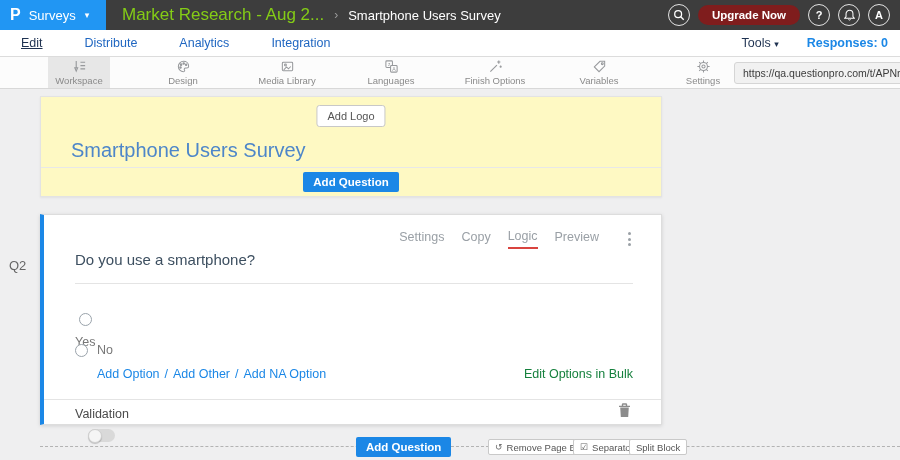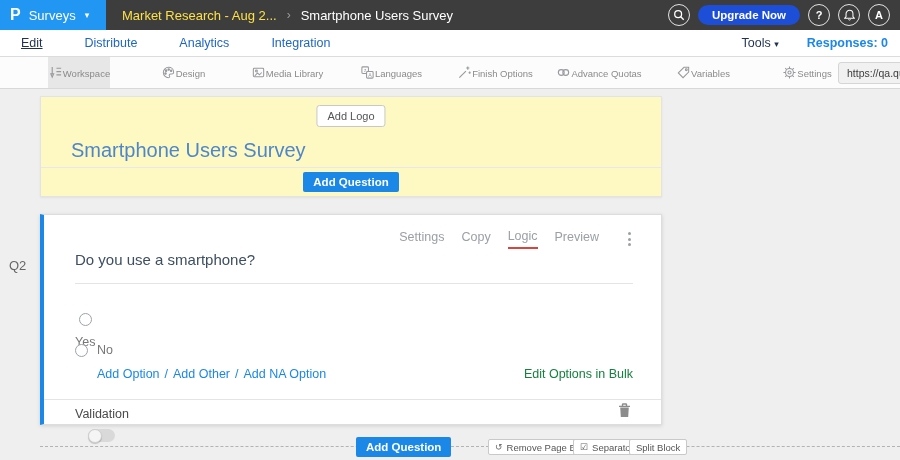--- a/index.html
+++ b/index.html
@@ -7,43 +7,43 @@
   body { font-family:"Liberation Sans", sans-serif; background:#efeff0; overflow:hidden; }
   .page { position:absolute; width:900px; height:460px; background:#efeff0; }
 
   
   .topbar { position:absolute; left:0; top:0; width:900px; height:30px; background:#3d3d3d; display:flex; align-items:center; }
   .brand { width:106px; height:30px; background:#2196f3; display:flex; align-items:center; padding:0 10px; gap:8px; cursor:pointer; }
   .brand .logo { color:#fff; font-weight:bold; font-size:16px; line-height:1; }
   .brand .app { color:#fff; font-size:13px; }
   .brand .caret { color:#fff; font-size:9px; margin-left:1px; }
   .crumbs { display:flex; align-items:center; margin-left:16px; gap:10px; }
-  .crumb-parent { color:#fde047; font-size:13px; cursor:pointer; }
+  .crumb-parent { color:#84cc16; font-size:17px; cursor:pointer; }
   .crumb-sep { color:#9b9b9b; font-size:12px; }
   .crumb-current { color:#fff; font-size:13px; }
   .top-right { margin-left:auto; display:flex; align-items:center; gap:8px; padding-right:10px; }
   .circle-btn { width:22px; height:22px; border:1px solid rgba(255,255,255,.85); border-radius:50%;
       display:flex; align-items:center; justify-content:center; color:#fff; font-size:11px; font-weight:bold; cursor:pointer; background:transparent; }
-  .upgrade { background:#1d4ed8; color:#fff; font-size:11.5px; font-weight:bold; border:none; border-radius:11px;
+  .upgrade { background:#7f1d1d; color:#fff; font-size:11.5px; font-weight:bold; border:none; border-radius:11px;
       padding:4px 14px; cursor:pointer; }
 
   
   .navbar { position:absolute; left:0; top:30px; width:900px; height:27px; background:#fff; border-bottom:1px solid #dcdcdc;
       display:flex; align-items:center; padding:0 12px 0 5px; }
   .nav-item { font-size:12.5px; color:#1f66c1; margin-right:26px; cursor:pointer; font-weight:500;margin-left:16px; }
   .nav-item.active { color:#1f3251; text-decoration:underline; }
   .nav-right { margin-left:auto; display:flex; align-items:center; gap:28px; }
   .tools { font-size:12.5px; color:#1f3251; font-weight:500; cursor:pointer; }
   .tools .caret { font-size:9px; }
   .responses { font-size:12.5px; color:#1b87e6; cursor:pointer;font-weight:bold; }
 
   
   .toolbar { position:absolute; left:0; top:57px; width:900px; height:32px; background:#fcfcfc; border-bottom:1px solid #d8d8d8;
       display:flex; align-items:stretch; padding-left:6px; }
-  .tool { display:flex; align-items:center; justify-content:center; padding:2px 10px; min-width:62px;
+  .tool { display:flex; flex-direction:column; align-items:center; justify-content:center; padding:2px 10px; min-width:62px;
       cursor:pointer; color:#97999c;margin-left:42px; }
   .tool.active { background:#e7e7e7; }
   .tool .t-icon { height:15px; display:flex; align-items:center; }
   .tool .t-label { font-size:9.5px; color:#8a8a8a; margin-top:1px; white-space:nowrap; }
   .toolbar-right { margin-left:auto; display:flex; align-items:center; gap:10px; padding-right:10px; }
   .url-wrap { display:flex; align-items:center; background:#f1f1f1; border:1px solid #d5d5d5; border-radius:3px; height:22px; width:198px; }
   .url-input { flex:1; min-width:0; border:none; background:transparent; font-size:10.5px; color:#3c3c3c; padding:0 4px 0 8px;
       font-family:"Liberation Sans", sans-serif; outline:none; }
   .url-edit { width:22px; height:20px; display:flex; align-items:center; justify-content:center; cursor:pointer; color:#555; }
   .preview-btn { background:#1b87e6; color:#fff; border:none; border-radius:3px; height:24px; padding:0 12px;
@@ -200,29 +200,20 @@
         <svg width="15" height="15" viewBox="0 0 16 16" fill="none" stroke="#97999c" stroke-width="1.2">
             <path d="M2.5 13.5 L9.5 6.5"></path>
             <path d="M11.5 1.5 V5 M9.8 3.2 H13.2"></path>
             <path d="M13.5 7 V9.4 M12.3 8.2 H14.7"></path>
           </svg>
       </span>
       <span class="t-label">Finish Options</span>
     </div>
     <div class="tool">
       <span class="t-icon">
-        <svg width="15" height="15" viewBox="0 0 16 16" fill="none" stroke="#97999c" stroke-width="1.2">
-            <circle cx="5.6" cy="8" r="3.1"></circle>
-            <circle cx="10.4" cy="8" r="3.1"></circle>
-          </svg>
-      </span>
-      <span class="t-label">Advance Quotas</span>
-    </div>
-    <div class="tool">
-      <span class="t-icon">
         <svg width="15" height="15" viewBox="0 0 16 16" fill="none" stroke="#97999c" stroke-width="1.1">
             <path d="M2.5 8.5 L8.5 2.5 H13.5 V7.5 L7.5 13.5 Z"></path>
             <circle cx="11" cy="5" r="1"></circle>
           </svg>
       </span>
       <span class="t-label">Variables</span>
     </div>
     <div class="tool">
       <span class="t-icon">
         <svg width="15" height="15" viewBox="0 0 16 16" fill="none" stroke="#97999c" stroke-width="1.1">

